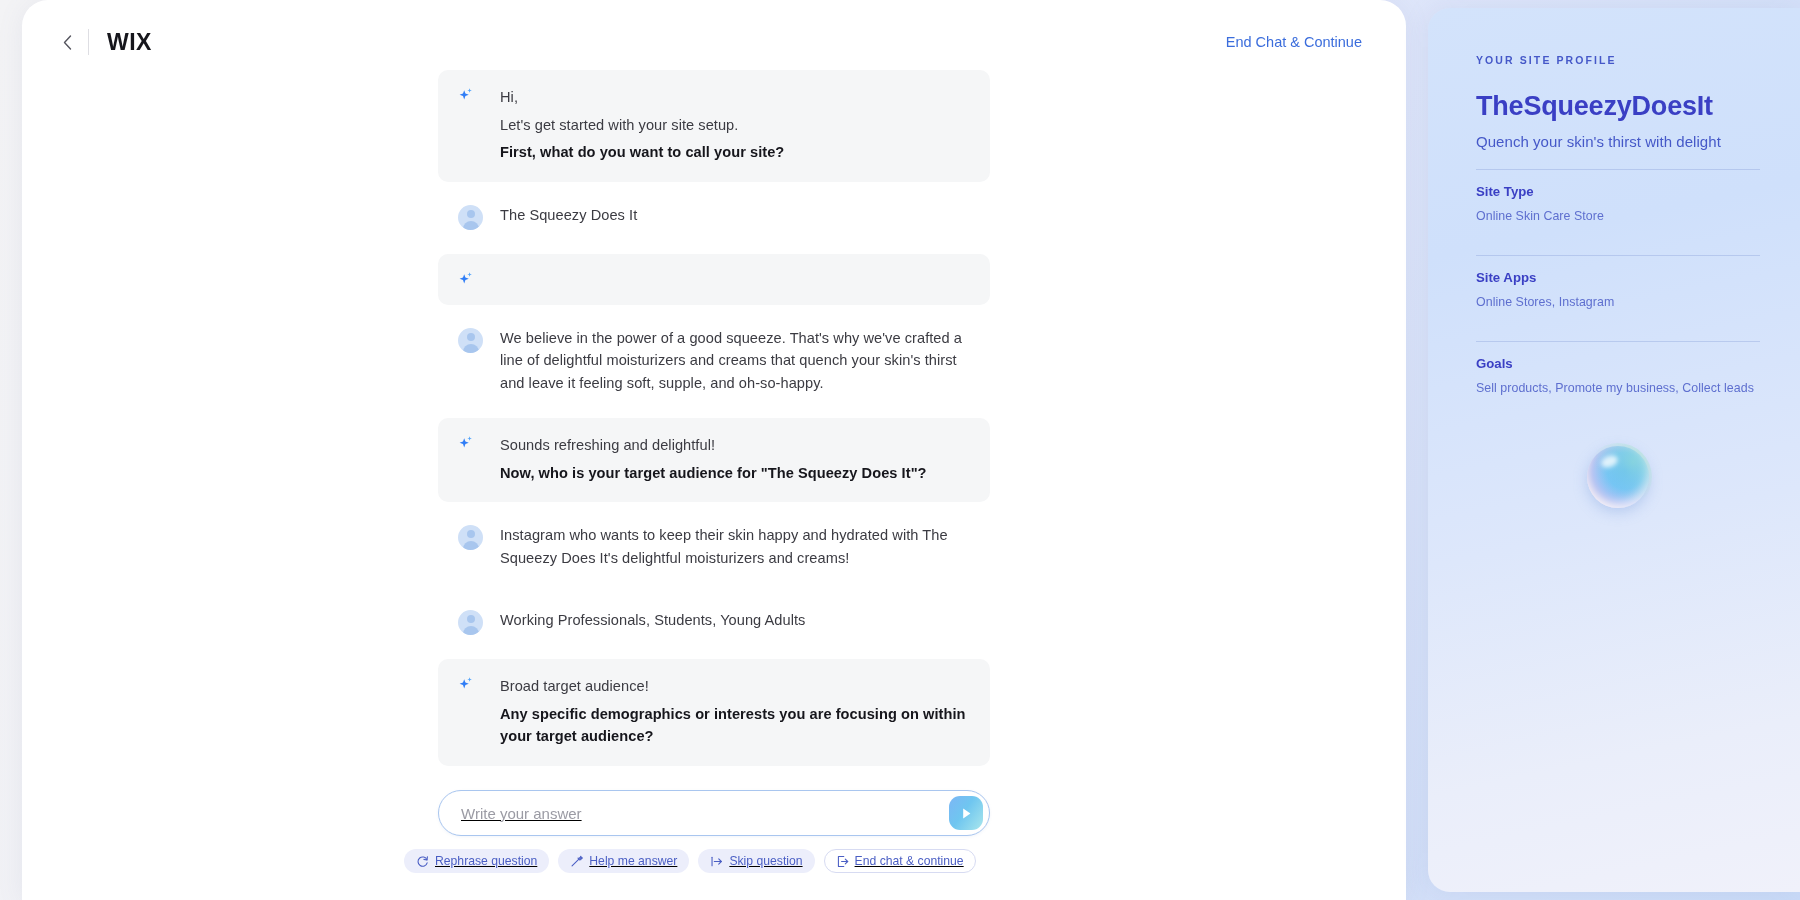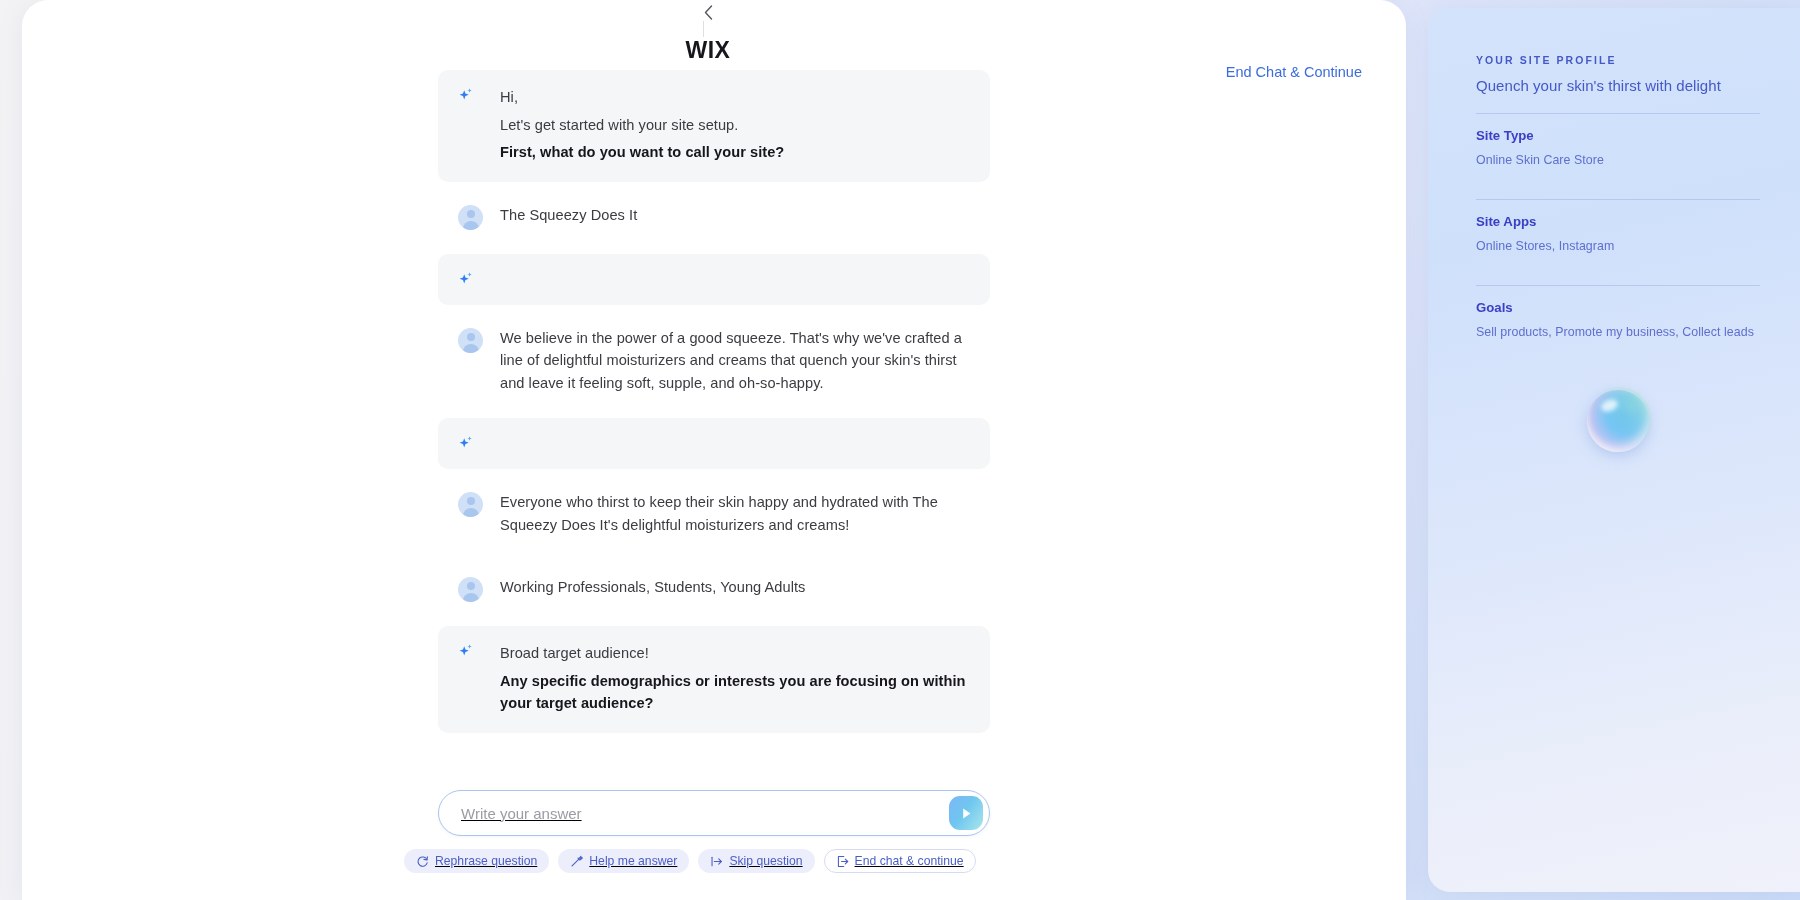--- a/index.html
+++ b/index.html
@@ -33,21 +33,20 @@
     box-shadow: 0 2px 26px rgba(120,130,170,0.10);
     overflow: hidden;
   }
 
   .chat-header {
     height: 80px;
     display: flex;
     align-items: center;
     padding: 4px 44px 0 32px;
     position: relative;
-    flex-direction: column;
   }
 
   .back-btn {
     width: 26px; height: 26px;
     display: flex; align-items: center; justify-content: center;
     cursor: pointer;
     color: #4a4a52;
   }
   .back-btn svg { display: block; }
 
@@ -376,30 +375,34 @@
             <div class="line plain">We believe in the power of a good squeeze. That's why we've crafted a line of delightful moisturizers and creams that quench your skin's thirst and leave it feeling soft, supple, and oh-so-happy.</div>
           </div>
         </div>
         <div class="msg ai">
           <div class="avatar-slot">
             <svg width="16" height="16" viewBox="0 0 16 16" class="sparkle">
               <path d="M6.2 3.2 L7.4 6.6 L10.8 7.8 L7.4 9.0 L6.2 12.4 L5.0 9.0 L1.6 7.8 L5.0 6.6 Z" fill="#2f7df6"></path>
               <path d="M11.6 1.2 L12.2 2.9 L13.9 3.5 L12.2 4.1 L11.6 5.8 L11.0 4.1 L9.3 3.5 L11.0 2.9 Z" fill="#57a6fb"></path>
             </svg>
           </div>
+          <div class="msg-body">
+            <div class="line plain">Sounds refreshing and delightful!</div>
+            <div class="line bold">Now, who is your target audience for "The Squeezy Does It"?</div>
+          </div>
         </div>
         <div class="msg user">
           <div class="avatar-slot">
             <div class="user-avatar">
               <div class="head"></div>
               <div class="body"></div>
             </div>
           </div>
           <div class="msg-body">
-            <div class="line plain">Everyone who thirst to keep their skin happy and hydrated with The Squeezy Does It's delightful moisturizers and creams!</div>
+            <div class="line plain">Instagram who wants to keep their skin happy and hydrated with The Squeezy Does It's delightful moisturizers and creams!</div>
           </div>
         </div>
         <div class="msg user">
           <div class="avatar-slot">
             <div class="user-avatar">
               <div class="head"></div>
               <div class="body"></div>
             </div>
           </div>
           <div class="msg-body">
@@ -462,20 +465,21 @@
               <path d="M12.6 7H6" stroke="#4a5ec4" stroke-width="1.15" stroke-linecap="round" stroke-linejoin="round" fill="none"></path>
             </svg>
             <span>End chat &amp; continue</span>
           </div>
         </div>
     </div>
   </div>
 
   <div class="profile-panel">
     <div class="panel-eyebrow">YOUR SITE PROFILE</div>
+    <div class="panel-title">TheSqueezyDoesIt</div>
     <div class="panel-tagline">Quench your skin's thirst with delight</div>
     <div class="panel-fields">
 
     <div>
           <div class="panel-divider"></div>
           <div class="panel-field">
             <div class="f-label">Site Type</div>
             <div class="f-value">Online Skin Care Store</div>
           </div>
         </div>

